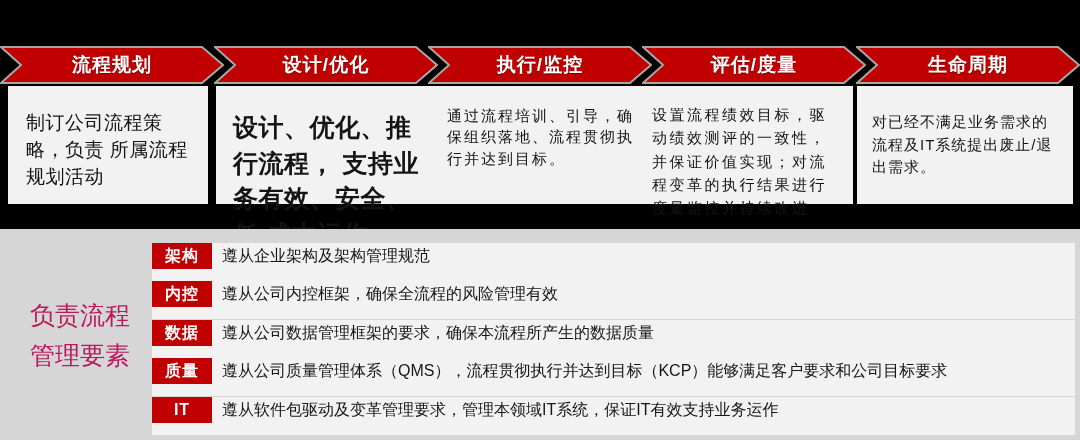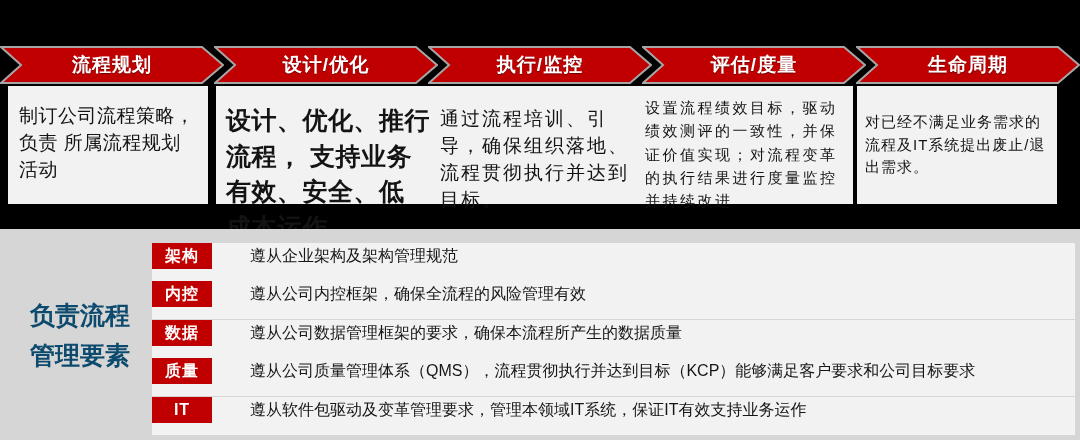--- a/index.html
+++ b/index.html
@@ -24,42 +24,42 @@
     position:absolute;left:20px;right:20px;top:0;height:38px;
     display:flex;align-items:center;justify-content:center;
     color:#ffffff;font-size:19px;font-weight:bold;letter-spacing:1px;
     text-shadow:0 1px 1px rgba(0,0,0,.4);
   }
   
   .stage-card{
     position:absolute;top:86px;height:118px;background:var(--card-gray,#F2F2F2);
     box-sizing:border-box;color:#141414;
   }
-  .stage-card p{margin:0;}
+  .stage-card p{margin:7px;}
   .card-0{left:8px;width:200px;padding:17px 10px 0 11px;font-size:19px;line-height:1.42;letter-spacing:.5px;font-weight:500;}
   .card-1{left:216px;width:226px;padding:17px 8px 0 10px;font-size:25px;line-height:1.42;letter-spacing:.5px;font-weight:700;}
-  .card-2{left:429px;width:222px;padding:20px 8px 0 11px;font-size:19px;line-height:1.42;letter-spacing:2px;font-weight:500;}
+  .card-2{left:429px;width:222px;padding:12px 8px 0 11px;font-size:15px;line-height:1.42;letter-spacing:2px;font-weight:500;}
   .card-3{left:643px;width:210px;padding:10px 8px 0 2px;font-size:15px;line-height:1.55;letter-spacing:2.5px;font-weight:500;}
-  .card-4{left:857px;width:200px;padding:16px 8px;font-size:15px;line-height:1.5;letter-spacing:1px;font-weight:500;display:flex;align-items:center;}
+  .card-4{left:857px;width:216px;padding:16px 8px;font-size:15px;line-height:1.5;letter-spacing:1px;font-weight:500;display:flex;align-items:center;}
   
   .panel{position:absolute;left:0;top:229px;width:1080px;height:211px;background:var(--panel-gray,#D6D6D6);}
   .panel-title{
     position:absolute;left:8px;top:66px;width:144px;
-    text-align:center;color:#0c4a6e;font-size:25px;font-weight:bold;line-height:40px;
+    text-align:center;color:#be185d;font-size:25px;font-weight:normal;line-height:40px;
   }
   .gov-row{position:absolute;left:152px;width:923px;height:38px;background:var(--row-gray,#F2F2F2);}
   .row-0{top:14px;} .row-1{top:52px;} .row-2{top:91px;} .row-3{top:129px;} .row-4{top:168px;}
   .gov-badge{
     position:absolute;left:0;top:0;width:60px;height:26px;background:var(--badge-red,#C00000);
     color:#fff;font-size:16px;font-weight:bold;display:flex;align-items:center;justify-content:center;
     letter-spacing:1px;
   }
   .gov-text{
     position:absolute;left:70px;top:0;right:6px;height:26px;line-height:26px;
-    font-size:16px;color:#161616;white-space:nowrap;overflow:hidden;margin-left:28px;
+    font-size:16px;color:#161616;white-space:nowrap;overflow:hidden;
   }
 </style>
 </head>
 <body>
 
 <div class="canvas">
 
   <div class="stage-arrow" style="left:0;z-index:15;">
     <svg width="224" height="38" viewBox="0 0 224 38">
       <polygon points="1,1 202,1 223,19 202,37 1,37 21,19" style="fill:var(--arrow-red,#C00000);stroke:var(--arrow-border,#A6A6A6);stroke-width:2;"></polygon>

